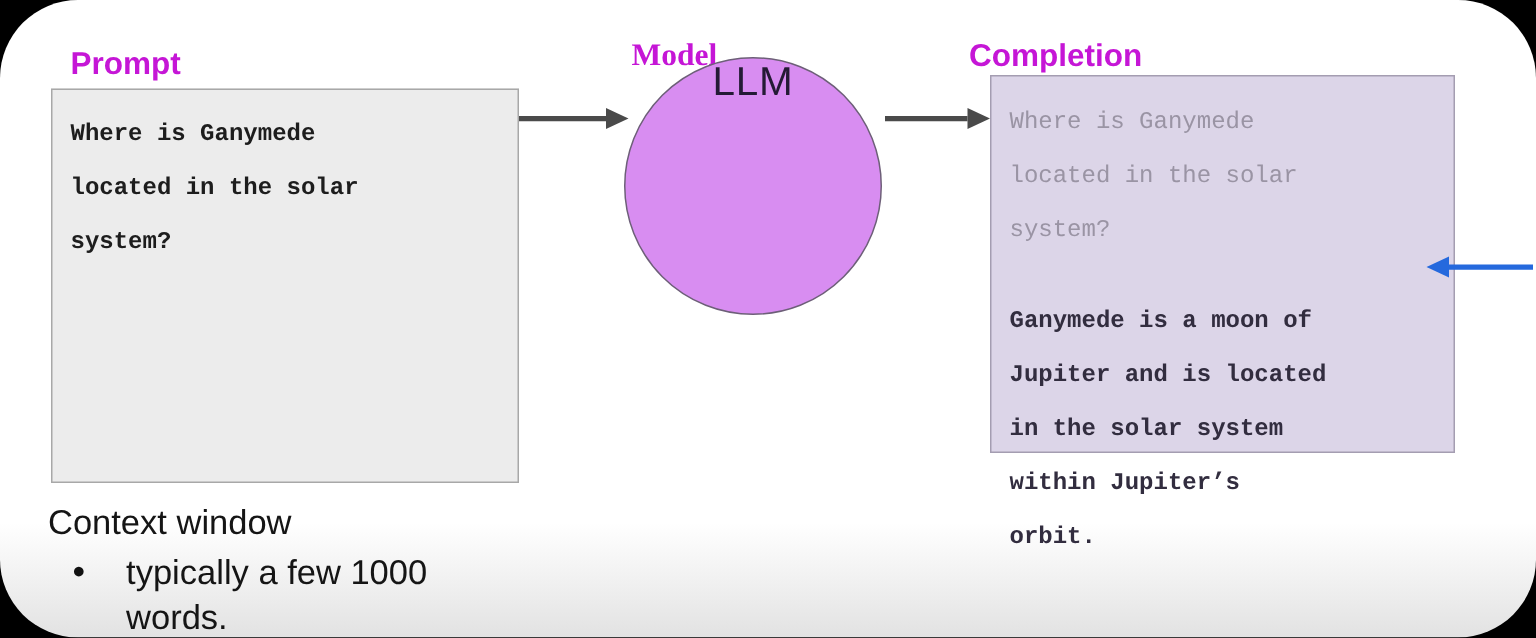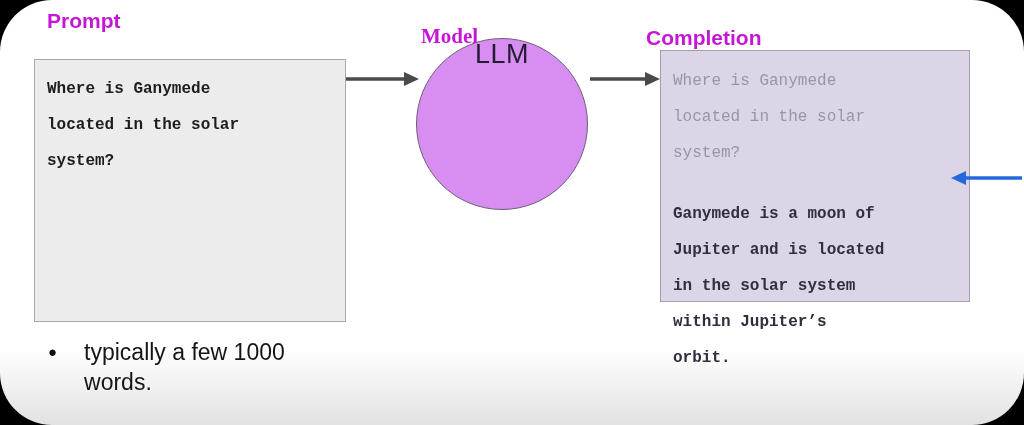--- a/index.html
+++ b/index.html
@@ -10,21 +10,21 @@
     position: absolute; inset: 0;
     border-radius: 52px;
     background: linear-gradient(180deg, #ffffff 0%, #ffffff 82%, #ececec 94%, #e2e2e2 100%);
   }
 
   .sec-label {
     position: absolute;
     font-size: 21px; font-weight: 700; line-height: 1.2;
     color: #c516d6;
   }
-  #lbl-prompt     { left: 47px;  top: 8px; text-align: right; }
+  #lbl-prompt     { left: 47px;  top: 30px; text-align: right; }
   #lbl-model      { left: 421px; top: 24px; font-family: Liberation Serif, serif; }
   #lbl-completion { left: 646px; top: 25px; }
 
   .mono {
     font-family: Liberation Mono, monospace;
     font-size: 16px; line-height: 36px;
     white-space: pre-line;
   }
 
   .prompt-box {
@@ -111,20 +111,21 @@
       <line x1="590" y1="79" x2="645" y2="79" stroke-width="3.5" stroke="#4a4a4a"></line>
       <polygon points="645,72 645,86 660,79" fill="#4a4a4a"></polygon>
     </g>
     <g>
       <line x1="1022" y1="178" x2="966" y2="178" stroke-width="3.5" stroke="#2569dd"></line>
       <polygon points="966,171 966,185 951,178" fill="#2569dd"></polygon>
     </g>
   </svg>
 
   <div class="notes">
+    <div class="heading">Context window</div>
     <div class="bullet-row">
       <span class="bullet-marker">●</span>
       <span class="bullet-text">typically a few 1000
 words.</span>
     </div>
   </div>
 
 </div>
 
 </body></html>

